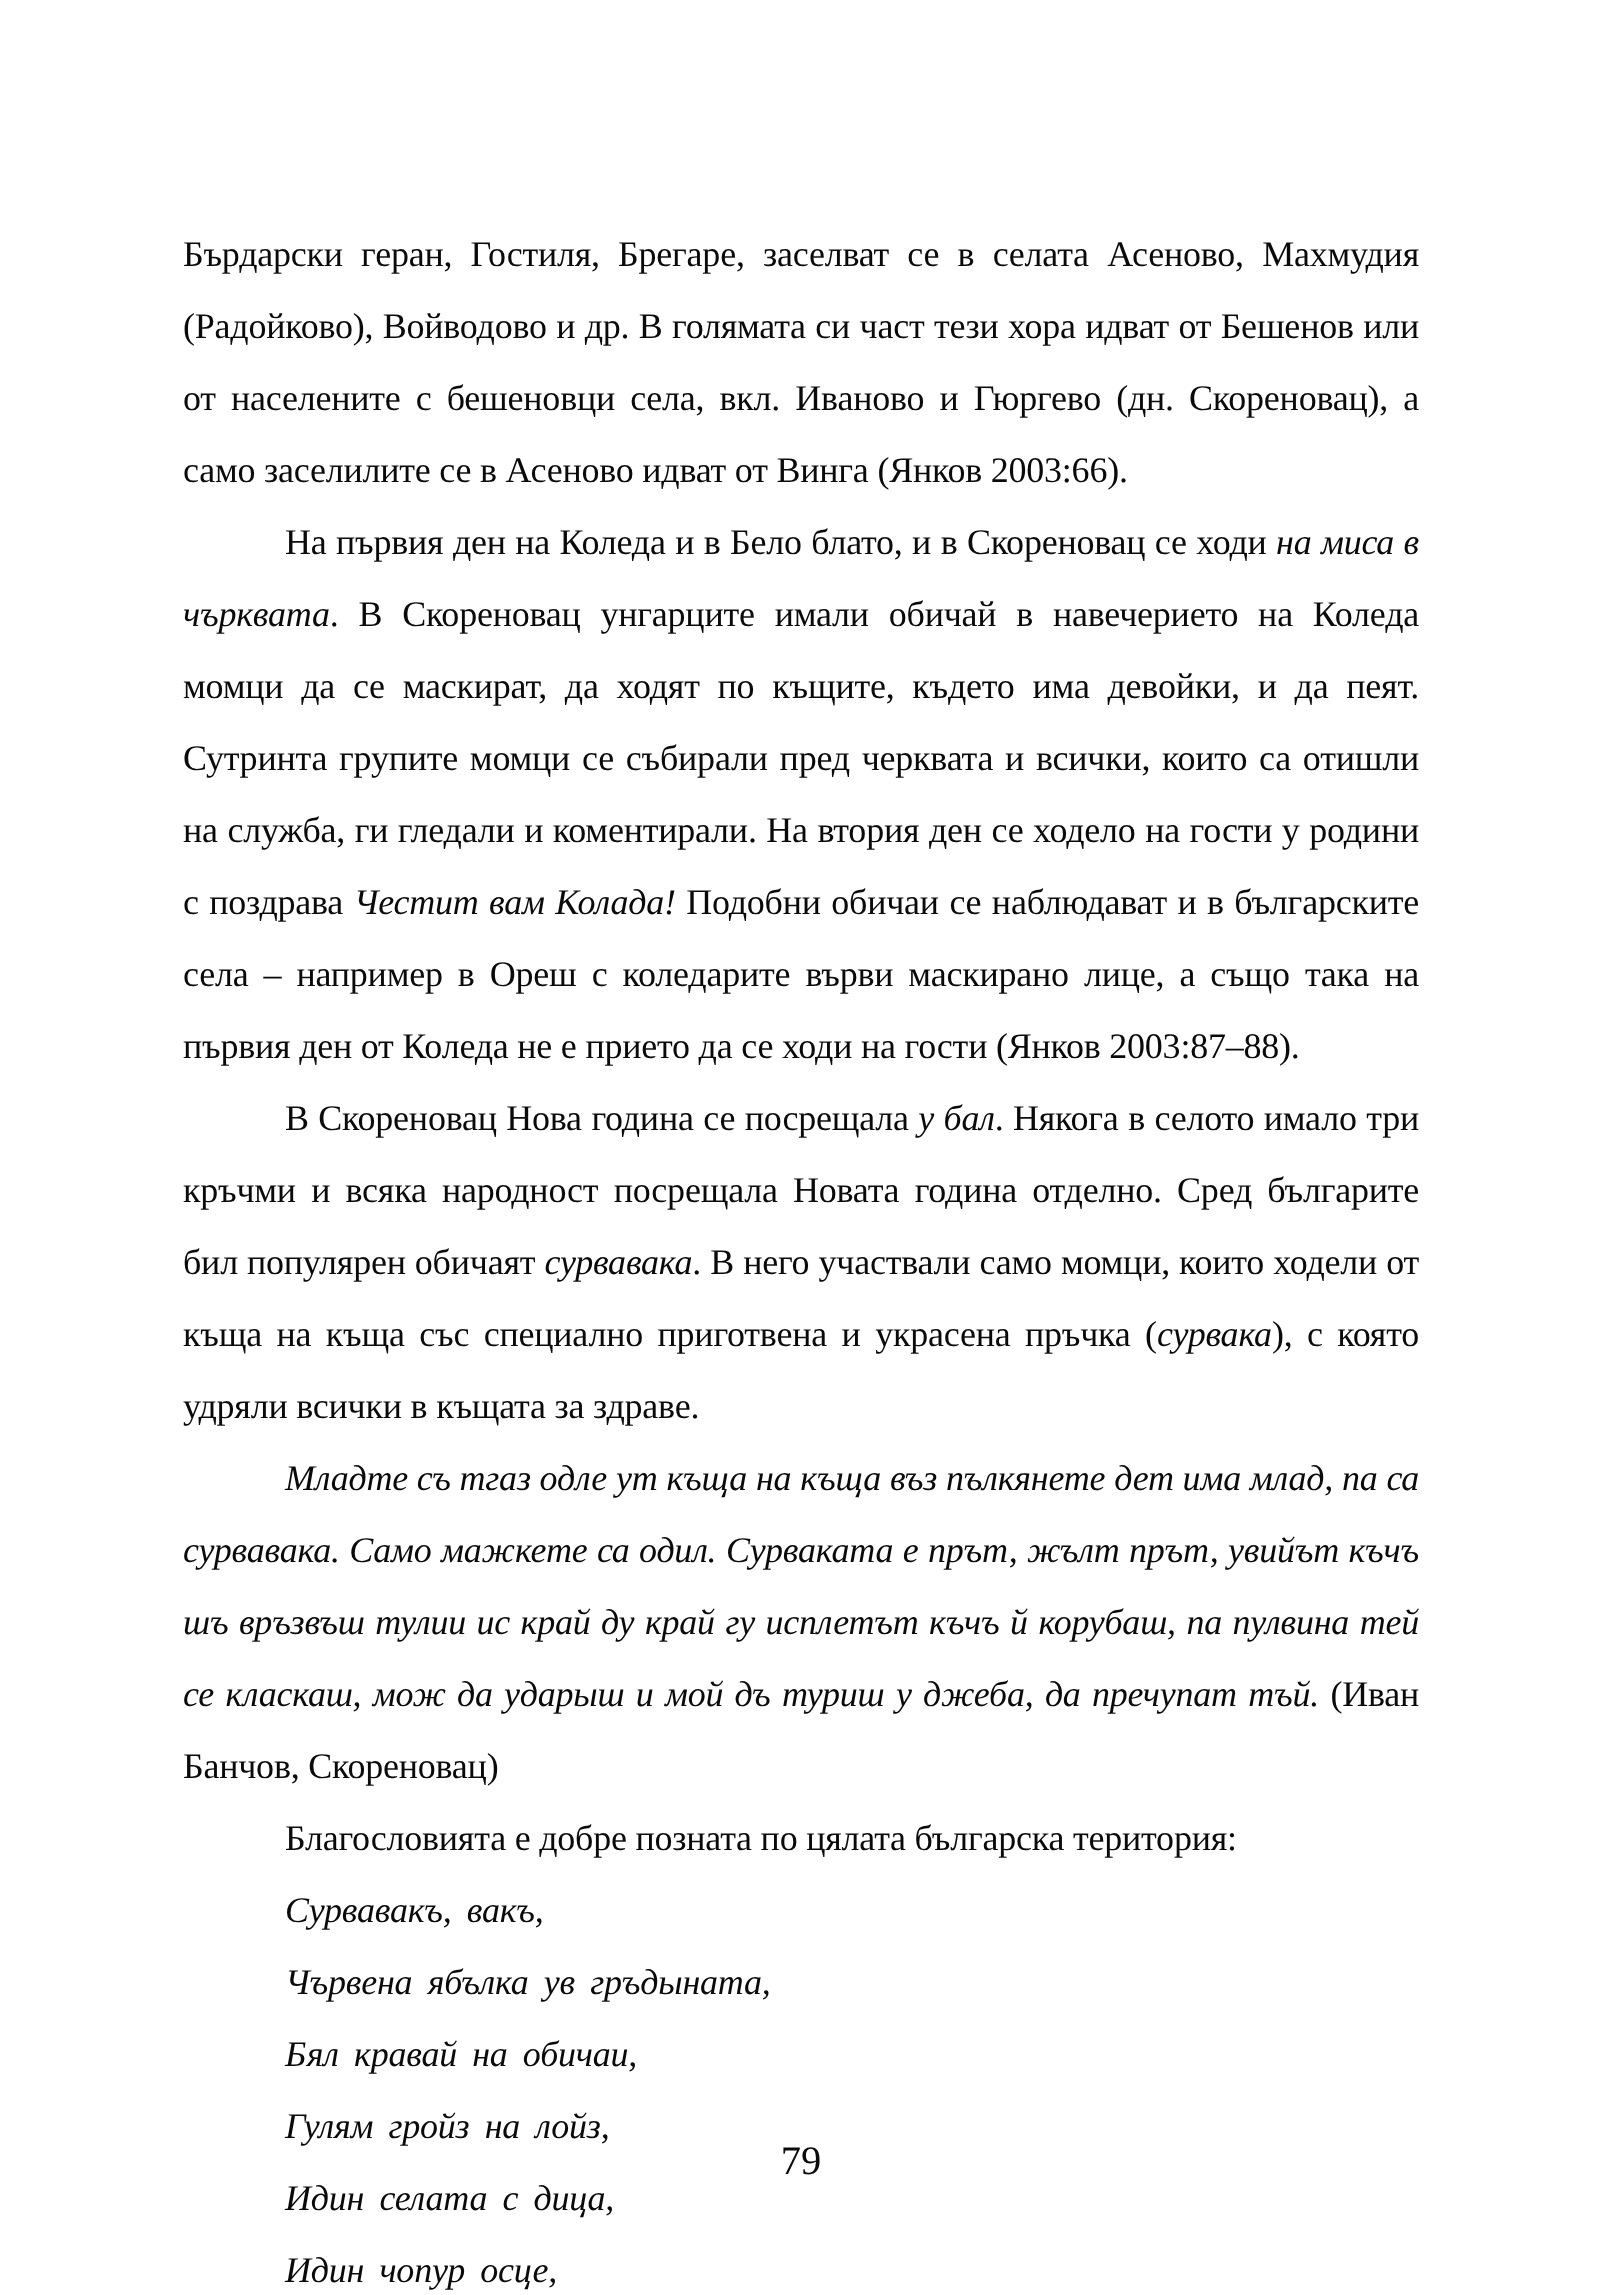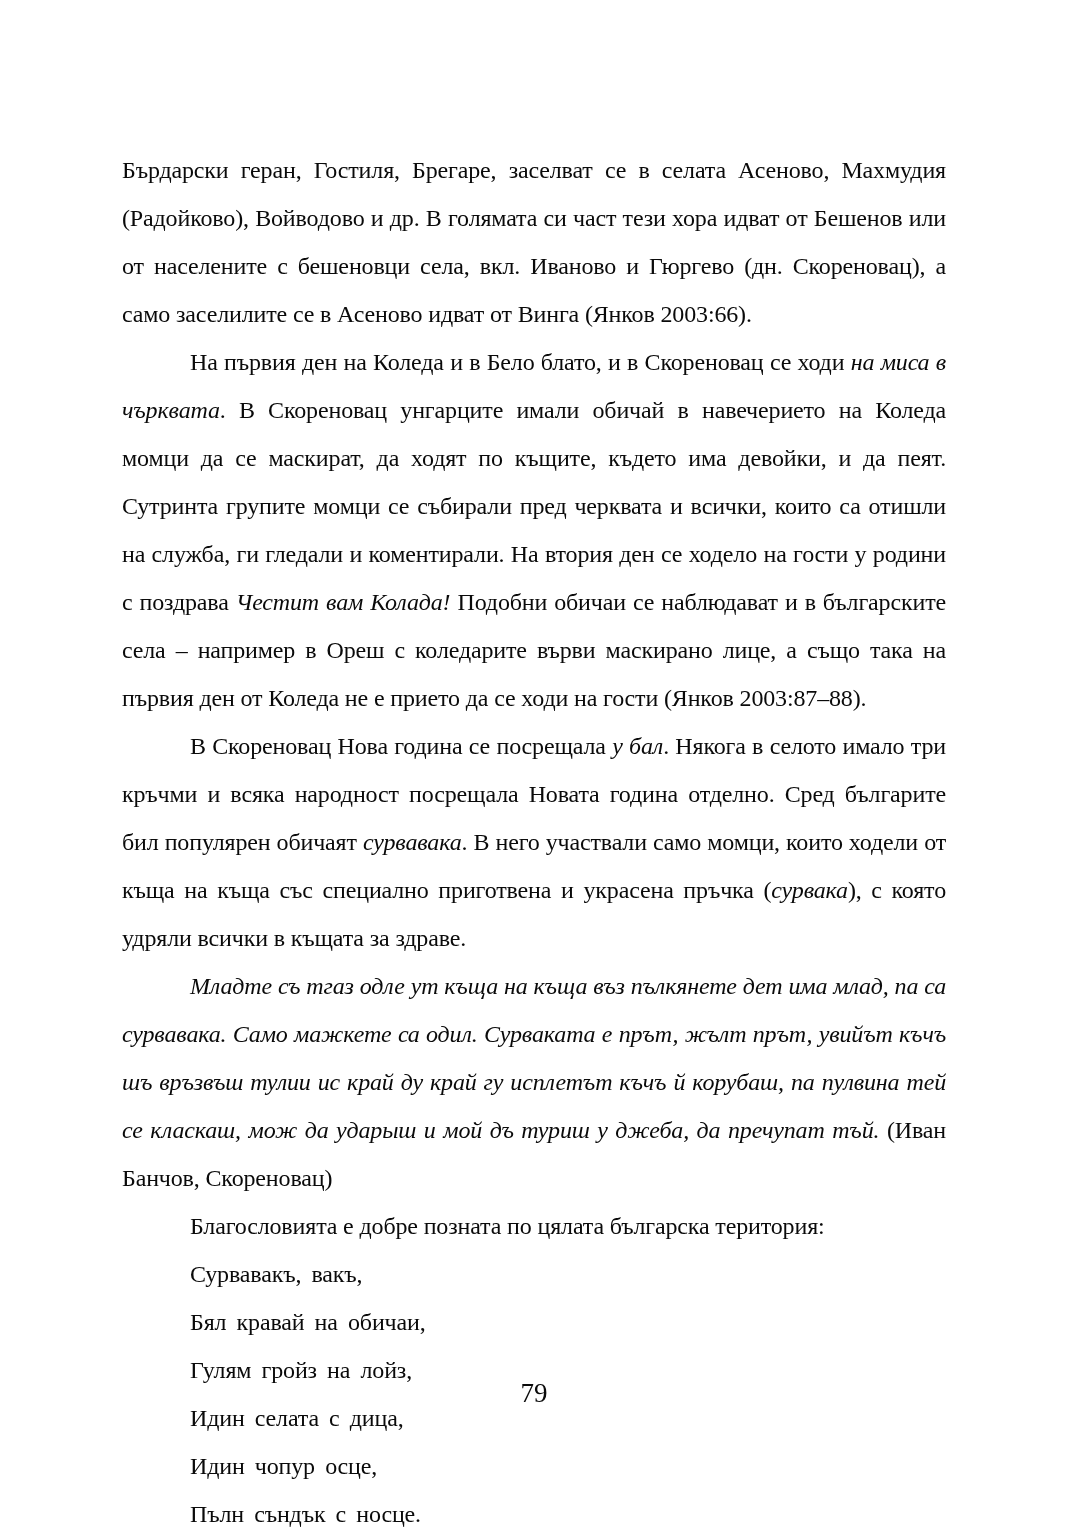--- a/index.html
+++ b/index.html
@@ -30,26 +30,27 @@
     margin: 0;
     padding: 0;
   }
   .para.indent {
     text-indent: 68px;
   }
   .it {
     font-style: italic;
   }
   .verse-line {
+    font-style: italic;
     padding-left: 68px;
     word-spacing: 0.18em;
   }
   .page-number {
     position: absolute;
-    top: 1377px;
+    top: 1424px;
     left: 122px;
     width: 824px;
     text-align: center;
     font-size: 27px;
     line-height: 33px;
   }
 </style>
 </head>
 <body>
 
@@ -62,20 +63,21 @@
     <p class="para indent"><span>На първия ден на Коледа и в Бело блато, и в Скореновац се ходи </span><span class="it">на миса в чърквата</span><span>. В Скореновац унгарците имали обичай в навечерието на Коледа момци да се маскират, да ходят по къщите, където има девойки, и да пеят. Сутринта групите момци се събирали пред черквата и всички, които са отишли на служба, ги гледали и коментирали. На втория ден се ходело на гости у родини с поздрава </span><span class="it">Честит вам Колада!</span><span> Подобни обичаи се наблюдават и в българските села – например в Ореш с коледарите върви маскирано лице, а също така на първия ден от Коледа не е прието да се ходи на гости (Янков 2003:87–88).</span></p>
 
     <p class="para indent"><span>В Скореновац Нова година се посрещала </span><span class="it">у бал</span><span>. Някога в селото имало три кръчми и всяка народност посрещала Новата година отделно. Сред българите бил популярен обичаят </span><span class="it">сурвавака</span><span>. В него участвали само момци, които ходели от къща на къща със специално приготвена и украсена пръчка (</span><span class="it">сурвака</span><span>), с която удряли всички в къщата за здраве.</span></p>
 
     <p class="para indent"><span class="it">Младте съ тгаз одле ут къща на къща въз пълкянете дет има млад, па са сурвавака. Само мажкете са одил. Сурваката е прът, жълт прът, увийът къчъ шъ връзвъш тулии ис край ду край гу исплетът къчъ й корубаш, па пулвина тей се класкаш, мож да ударыш и мой дъ туриш у джеба, да пречупат тъй.</span><span> (Иван Банчов, Скореновац)</span></p>
 
     <p class="para indent"><span>Благословията е добре позната по цялата българска територия:</span></p>
 
     <div class="verse">
       <div class="verse-line">Сурвавакъ, вакъ,</div>
+      <div class="verse-line">Чървена ябълка ув гръдыната,</div>
       <div class="verse-line">Бял кравай на обичаи,</div>
       <div class="verse-line">Гулям гройз на лойз,</div>
       <div class="verse-line">Идин селата с дица,</div>
       <div class="verse-line">Идин чопур осце,</div>
       <div class="verse-line">Пълн съндък с носце.</div>
     </div>
 
   </div>
 
   <div class="page-number">79</div>

